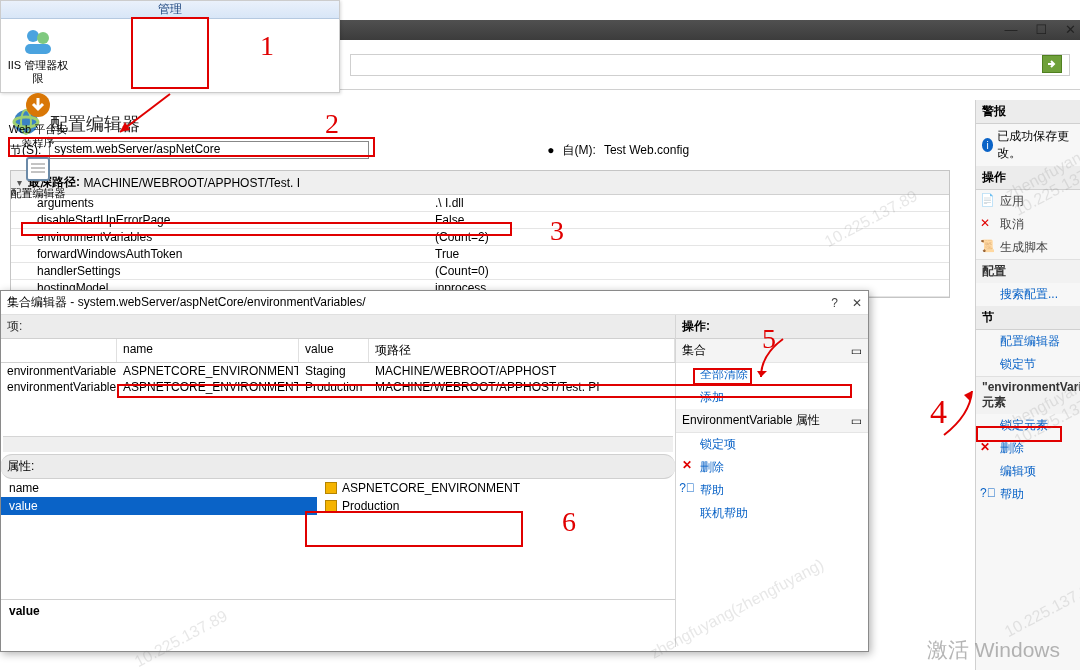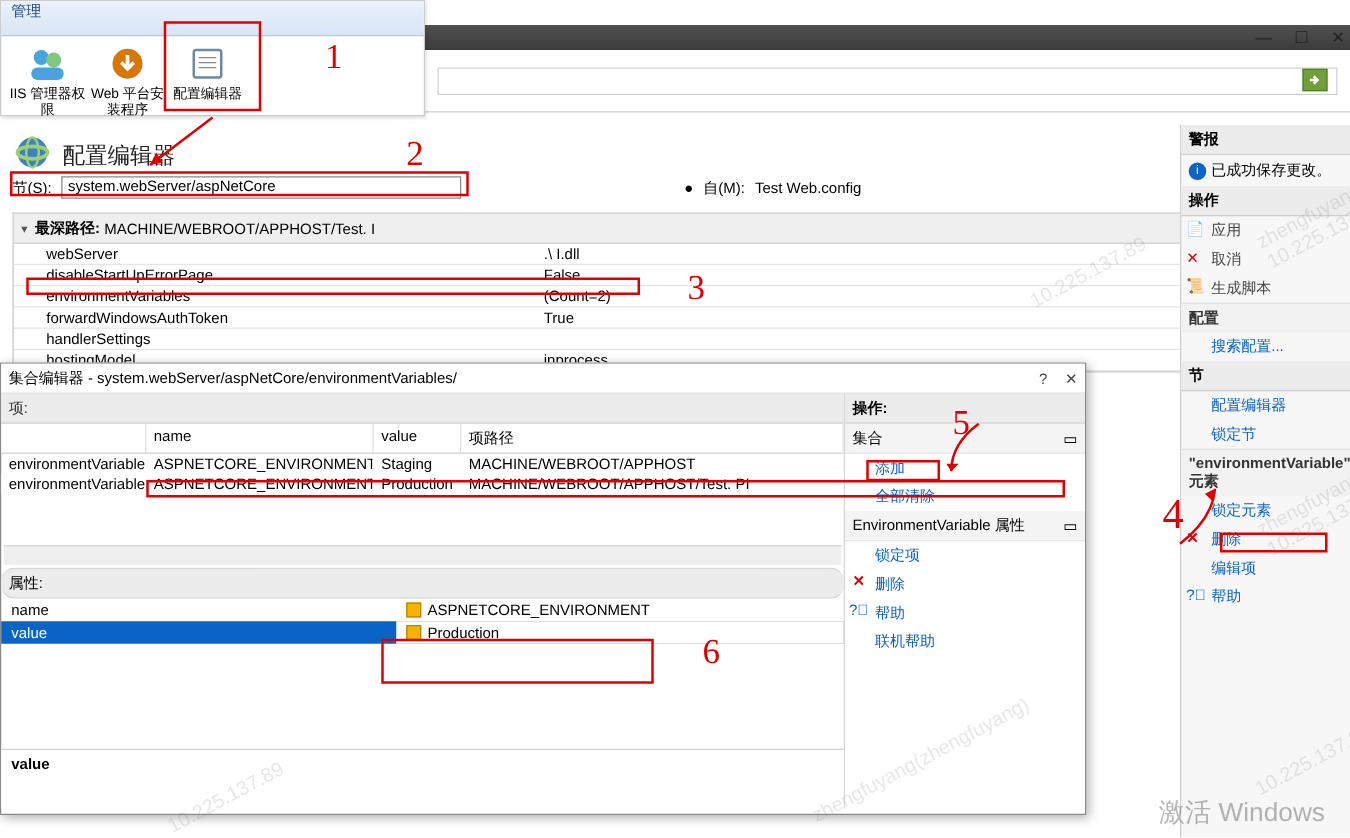--- a/index.html
+++ b/index.html
@@ -1,21 +1,21 @@
 <!DOCTYPE html>
 <html><head>
 <meta charset="utf-8">
 <style>
 * { box-sizing: border-box; margin: 0; padding: 0; font-family: "Microsoft YaHei", "Segoe UI", sans-serif; font-size: 12px; }
 body { background: #fff; width: 1080px; height: 670px; overflow: hidden; position: relative; }
 
 
 .ribbon { position: absolute; top: 0; left: 0; width: 340px; height: 93px; background: #fff; border: 1px solid #ccc; box-shadow: 1px 1px 3px rgba(0,0,0,0.15); z-index: 10; }
-.ribbon-tab { background: linear-gradient(#eaf1fb,#d8e6f7); height: 28px; padding: 0 8px; color: #204880; border-bottom: 1px solid #b5c9e0; }
-.ribbon-body { display: flex; padding: 4px 6px; gap: 2px; height: 54px; }
+.ribbon-tab { background: linear-gradient(#eaf1fb,#d8e6f7); height: 18px; padding: 0 8px; color: #204880; border-bottom: 1px solid #b5c9e0; text-align: center; }
+.ribbon-body { display: flex; padding: 4px 6px; gap: 2px; height: 54px; flex-direction: column; }
 .ribbon-item { width: 62px; text-align: center; padding-top: 2px; }
 .ribbon-icon { width: 32px; height: 32px; margin: 0 auto 2px; display: flex; align-items: center; justify-content: center; }
 .ribbon-label { font-size: 11px; line-height: 13px; }
 
 
 .titlebar { position: absolute; top: 20px; left: 340px; right: 0; height: 20px; background: linear-gradient(#505050,#3c3c3c); }
 .window-controls { position: absolute; right: 4px; top: 22px; display: flex; gap: 18px; color: #222; }
 .window-controls span { font-size: 13px; }
 
 
@@ -69,21 +69,21 @@
 .desc-pane { border-top: 1px solid #d0d0d0; padding: 4px 8px; background: #fff; height: 48px; }
 .desc-pane .dt { font-weight: 600; }
 
 .dlg-right { width: 192px; }
 .act-head { background: #ececec; padding: 3px 6px; border-bottom: 1px solid #d0d0d0; font-weight: 600; }
 .act-sub { background: #f4f4f4; padding: 3px 6px; border-bottom: 1px solid #e5e5e5; display: flex; justify-content: space-between; align-items: center; }
 .act-item { padding: 3px 6px 3px 24px; color: #0a63c7; cursor: pointer; position: relative; }
 .act-item .aicon { position: absolute; left: 4px; top: 2px; width: 14px; height: 14px; display: flex; align-items: center; justify-content: center; }
 
 
-.sidebar { position: absolute; top: 100px; right: 0; width: 136px; bottom: 0; background: #f7f7f7; border-left: 1px solid #d0d0d0; }
+.sidebar { position: absolute; top: 100px; right: 0; width: 105px; bottom: 0; background: #f7f7f7; border-left: 1px solid #d0d0d0; }
 .sb-head { background: #ececec; padding: 3px 6px; font-weight: 600; border-bottom: 1px solid #d0d0d0; }
 .sb-info { display: flex; align-items: center; padding: 4px 6px; gap: 4px; }
 .sb-info .ic { width: 14px; height: 14px; border-radius: 50%; background: #0a63c7; color: #fff; font-size: 10px; display: flex; align-items: center; justify-content: center; }
 .sb-item { padding: 3px 6px 3px 24px; color: #444; position: relative; }
 .sb-item.link { color: #0a63c7; cursor: pointer; }
 .sb-item .sicon { position: absolute; left: 4px; top: 3px; width: 14px; height: 14px; }
 .sb-sub { padding: 3px 6px; font-weight: 600; color: #333; border-top: 1px solid #e0e0e0; background: #f2f2f2; }
 
 
 .redbox { position: absolute; border: 2px solid #e00000; pointer-events: none; z-index: 50; }
@@ -167,37 +167,38 @@
   </div>
 </div>
 
 <div class="propgrid">
   <div class="propgrid-header">
     <span class="chev">▾</span>
     <b>最深路径:</b>
     &nbsp;<span>MACHINE/WEBROOT/APPHOST/Test.                           I</span>
   </div>
   <div class="prop-row">
-      <div class="pname">webServer</div>
+      <div class="pname">arguments</div>
       <div class="pval">.\                             I.dll</div>
     </div>
   <div class="prop-row">
       <div class="pname">disableStartUpErrorPage</div>
       <div class="pval">False</div>
     </div>
   <div class="prop-row">
       <div class="pname">environmentVariables</div>
       <div class="pval">(Count=2)</div>
     </div>
   <div class="prop-row">
       <div class="pname">forwardWindowsAuthToken</div>
       <div class="pval">True</div>
     </div>
   <div class="prop-row">
       <div class="pname">handlerSettings</div>
+      <div class="pval">(Count=0)</div>
     </div>
   <div class="prop-row">
       <div class="pname">hostingModel</div>
       <div class="pval">inprocess</div>
     </div>
 </div>
 
 <div class="dialog">
   <div class="dlg-title">
     <span>集合编辑器 - system.webServer/aspNetCore/environmentVariables/</span>
@@ -250,22 +251,22 @@
       <div class="desc-pane">
         <div class="dt">value</div>
       </div>
     </div>
     <div class="dlg-right">
       <div class="act-head">操作:</div>
       <div class="act-sub">
           <span>集合</span>
           <span>▭</span>
         </div>
+      <div class="act-item">全部清除</div>
       <div class="act-item">添加</div>
-      <div class="act-item">全部清除</div>
       <div class="act-sub">
           <span>EnvironmentVariable 属性</span>
           <span>▭</span>
         </div>
       <div class="act-item">锁定项</div>
       <div class="act-item"><span class="aicon" style="color:#e00000;font-weight:bold">✕</span><span>删除</span></div>
       <div class="act-item"><span class="aicon" style="color:#0a63c7">?⃝</span><span>帮助</span></div>
       <div class="act-item">联机帮助</div>
     </div>
   </div>

